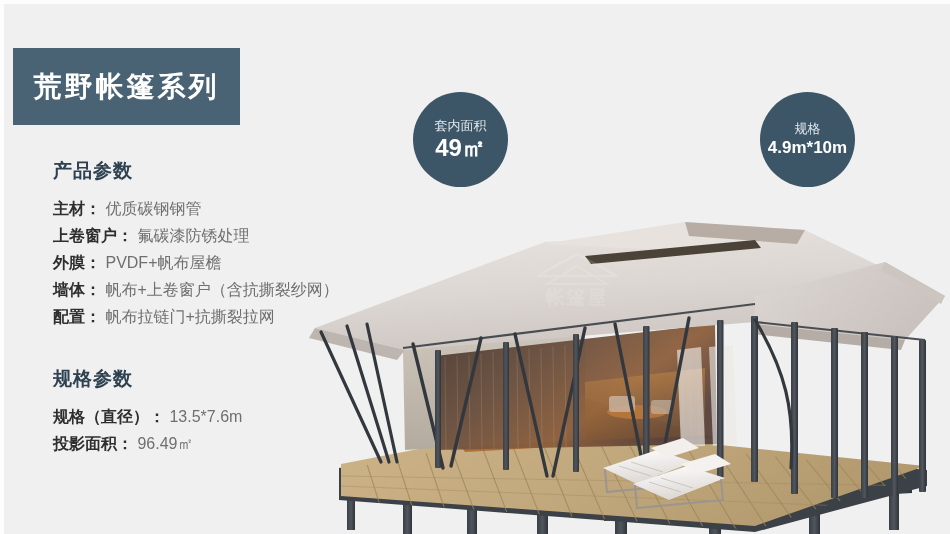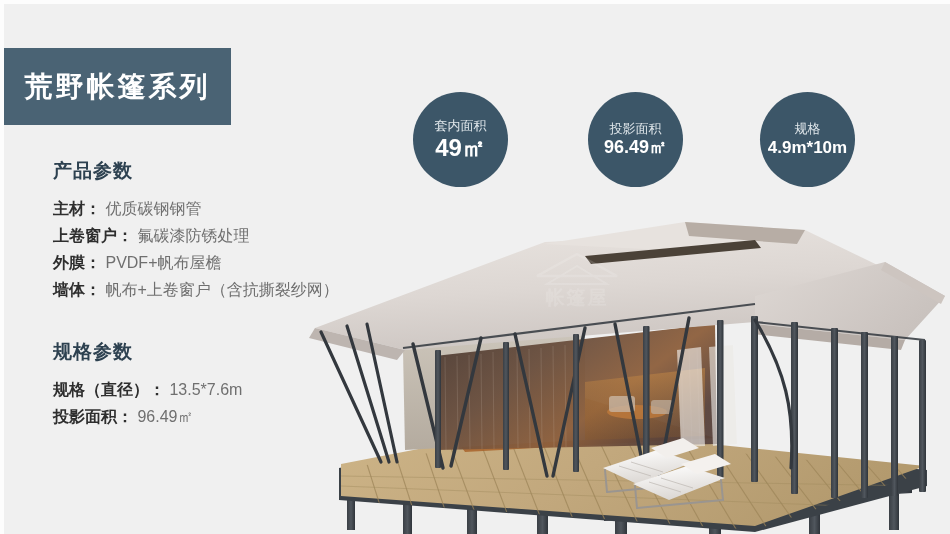--- a/index.html
+++ b/index.html
@@ -21,21 +21,21 @@
     content:"";position:absolute;left:0;top:0;width:950px;height:4px;
     background:#fdfdfd;z-index:40;pointer-events:none;
   }
   .slide::after{
     content:"";position:absolute;left:0;top:0;width:4px;height:534px;
     background:#fdfdfd;z-index:40;pointer-events:none;
   }
 
   
   .title-banner{
-    position:absolute; left:4px; top:48px;
+    position:absolute; left:13px; top:48px;
     width:227px; height:77px;
     background:#4a6374;
     display:flex; align-items:center; justify-content:center;
     z-index:20;
   }
   .title-banner .title-text{
     color:#ffffff;
     font-size:28px;
     font-weight:bold;
     letter-spacing:3px;
@@ -375,20 +375,24 @@
           <span class="v">氟碳漆防锈处理</span>
         </li>
         <li class="spec-row">
           <span class="k">外膜：</span>
           <span class="v">PVDF+帆布屋檐</span>
         </li>
         <li class="spec-row">
           <span class="k">墙体：</span>
           <span class="v">帆布+上卷窗户（含抗撕裂纱网）</span>
         </li>
+        <li class="spec-row">
+          <span class="k">配置：</span>
+          <span class="v">帆布拉链门+抗撕裂拉网</span>
+        </li>
       </ul>
     </div>
 
     <div class="block-gap"></div>
 
     <div class="spec-block">
       <h2 class="spec-heading">规格参数</h2>
       <ul class="spec-list">
         <li class="spec-row">
           <span class="k">规格（直径）：</span>
@@ -399,24 +403,20 @@
           <span class="v">96.49㎡</span>
         </li>
       </ul>
     </div>
   </div>
 
   <div class="badges">
     <div class="badge badge-1">
       <span class="b-label">套内面积</span>
       <span class="b-value">49㎡</span>
-    </div>
-    <div class="badge badge-2 small">
-      <span class="b-label">投影面积</span>
-      <span class="b-value">96.49㎡</span>
     </div>
     <div class="badge badge-3 xsmall">
       <span class="b-label">规格</span>
       <span class="b-value">4.9m*10m</span>
     </div>
   </div>
 
 </div>
 
 </body></html>

